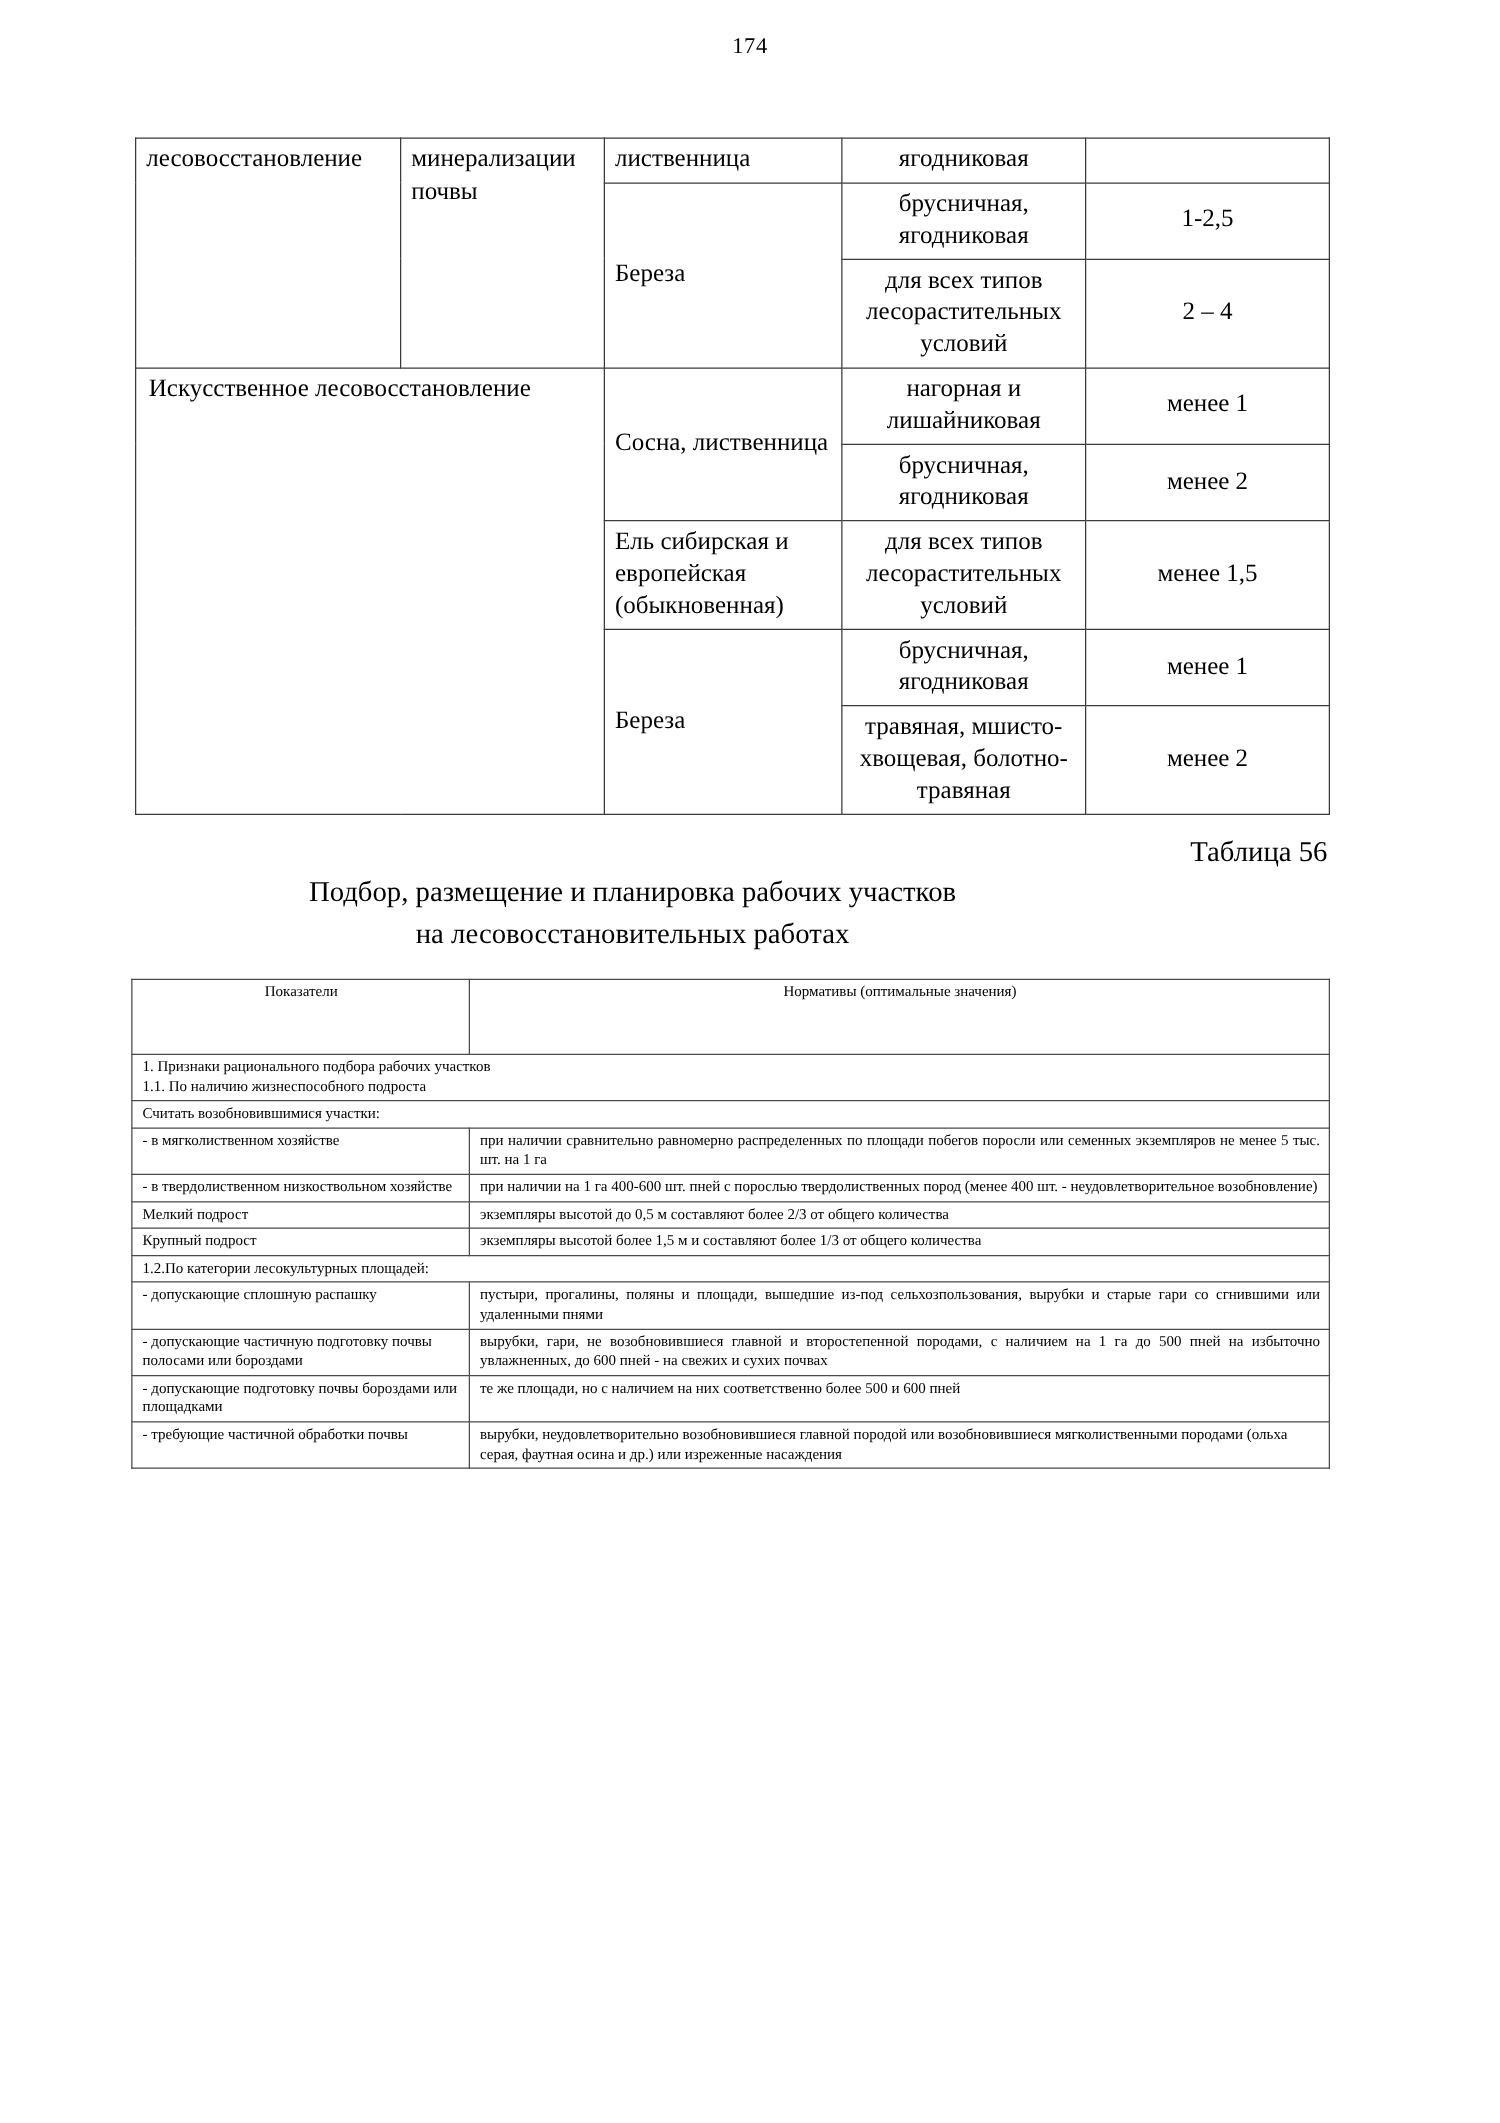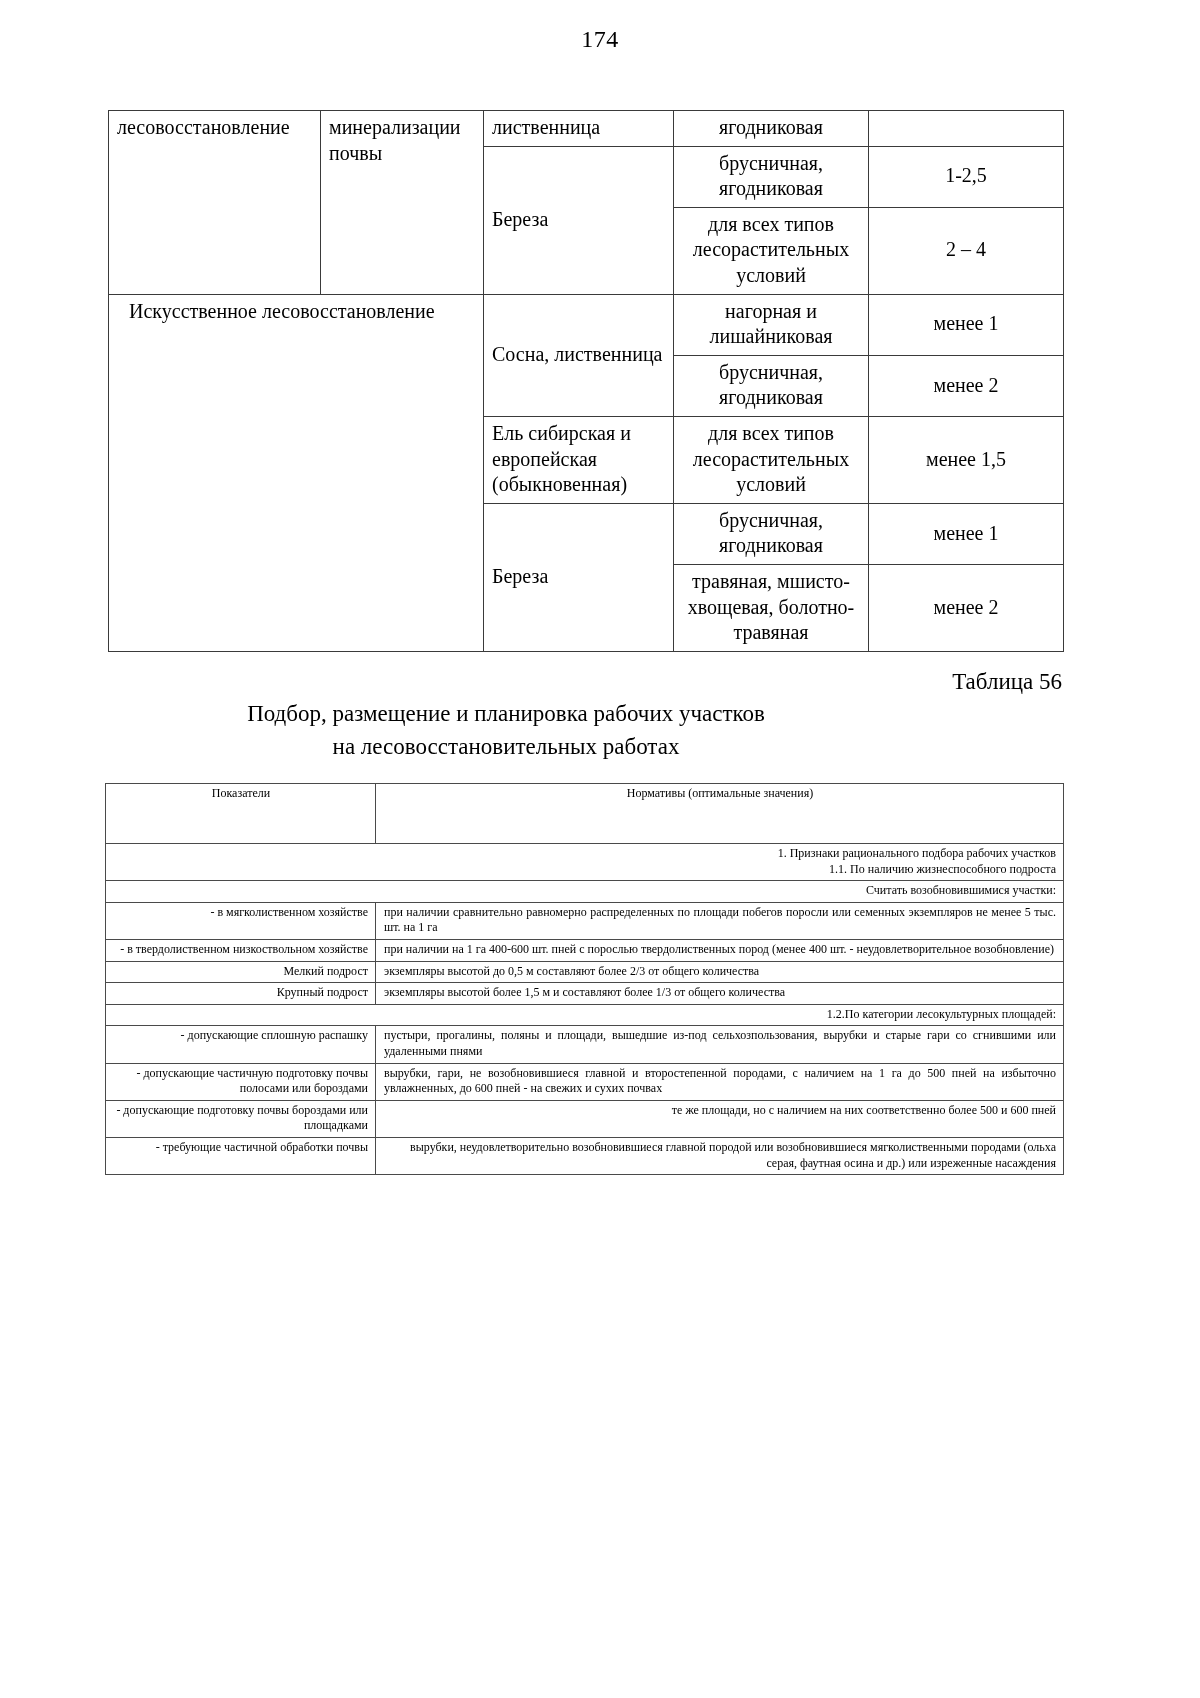--- a/index.html
+++ b/index.html
@@ -17,21 +17,21 @@
   }
   .page {
     position: relative;
     width: 1200px;
     height: 1698px;
     box-sizing: border-box;
     padding: 0;
   }
   .page-number {
     text-align: center;
-    font-size: 24px;
+    font-size: 18px;
     margin-top: 26px;
     letter-spacing: 0.5px;
   }
 
   
   table.doc {
     border-collapse: collapse;
     table-layout: fixed;
     font-size: 20px;
     line-height: 1.28;
@@ -87,21 +87,21 @@
   }
   td.head {
     text-align: center;
     vertical-align: top;
     padding-top: 7px;
   }
   td.just {
     text-align: justify;
     text-justify: inter-word;
   }
-  td.plain { text-align: right; }
+  td.plain { text-align: left; }
   .h-pad-head { height: 54px; }
 </style>
 </head>
 <body>
 
 <div class="page">
 
   <div class="page-number">174</div>
 
   <div class="tbl1-wrap">
@@ -125,21 +125,21 @@
           <td class="c-left" rowspan="2" style="vertical-align:middle;">Береза</td>
           <td class="c-center">брусничная, ягодниковая</td>
           <td class="c-center" style="vertical-align:middle;">1-2,5</td>
         </tr>
         <tr>
           <td class="c-center">для всех типов лесорастительных условий</td>
           <td class="c-center" style="vertical-align:middle;">2 – 4</td>
         </tr>
 
         <tr>
-          <td class="c-left" colspan="2" rowspan="5" style="padding-left:20px;">Искусственное лесовосстановление</td>
+          <td class="c-left" colspan="2" rowspan="5" style="padding-left:10px;">Искусственное лесовосстановление</td>
           <td class="c-left" rowspan="2" style="vertical-align:middle;">Сосна, лиственница</td>
           <td class="c-center">нагорная и лишайниковая</td>
           <td class="c-center" style="vertical-align:middle;">менее 1</td>
         </tr>
         <tr>
           <td class="c-center">брусничная, ягодниковая</td>
           <td class="c-center" style="vertical-align:middle;">менее 2</td>
         </tr>
         <tr>
           <td class="c-left">Ель сибирская и европейская (обыкновенная)</td>

